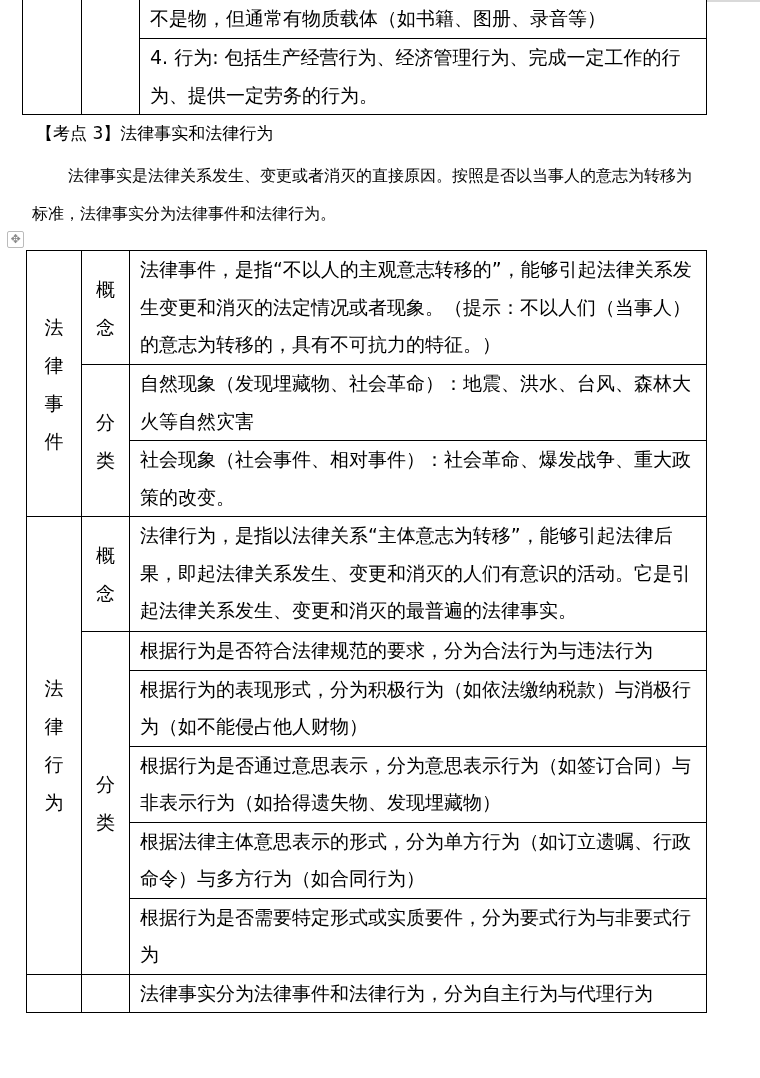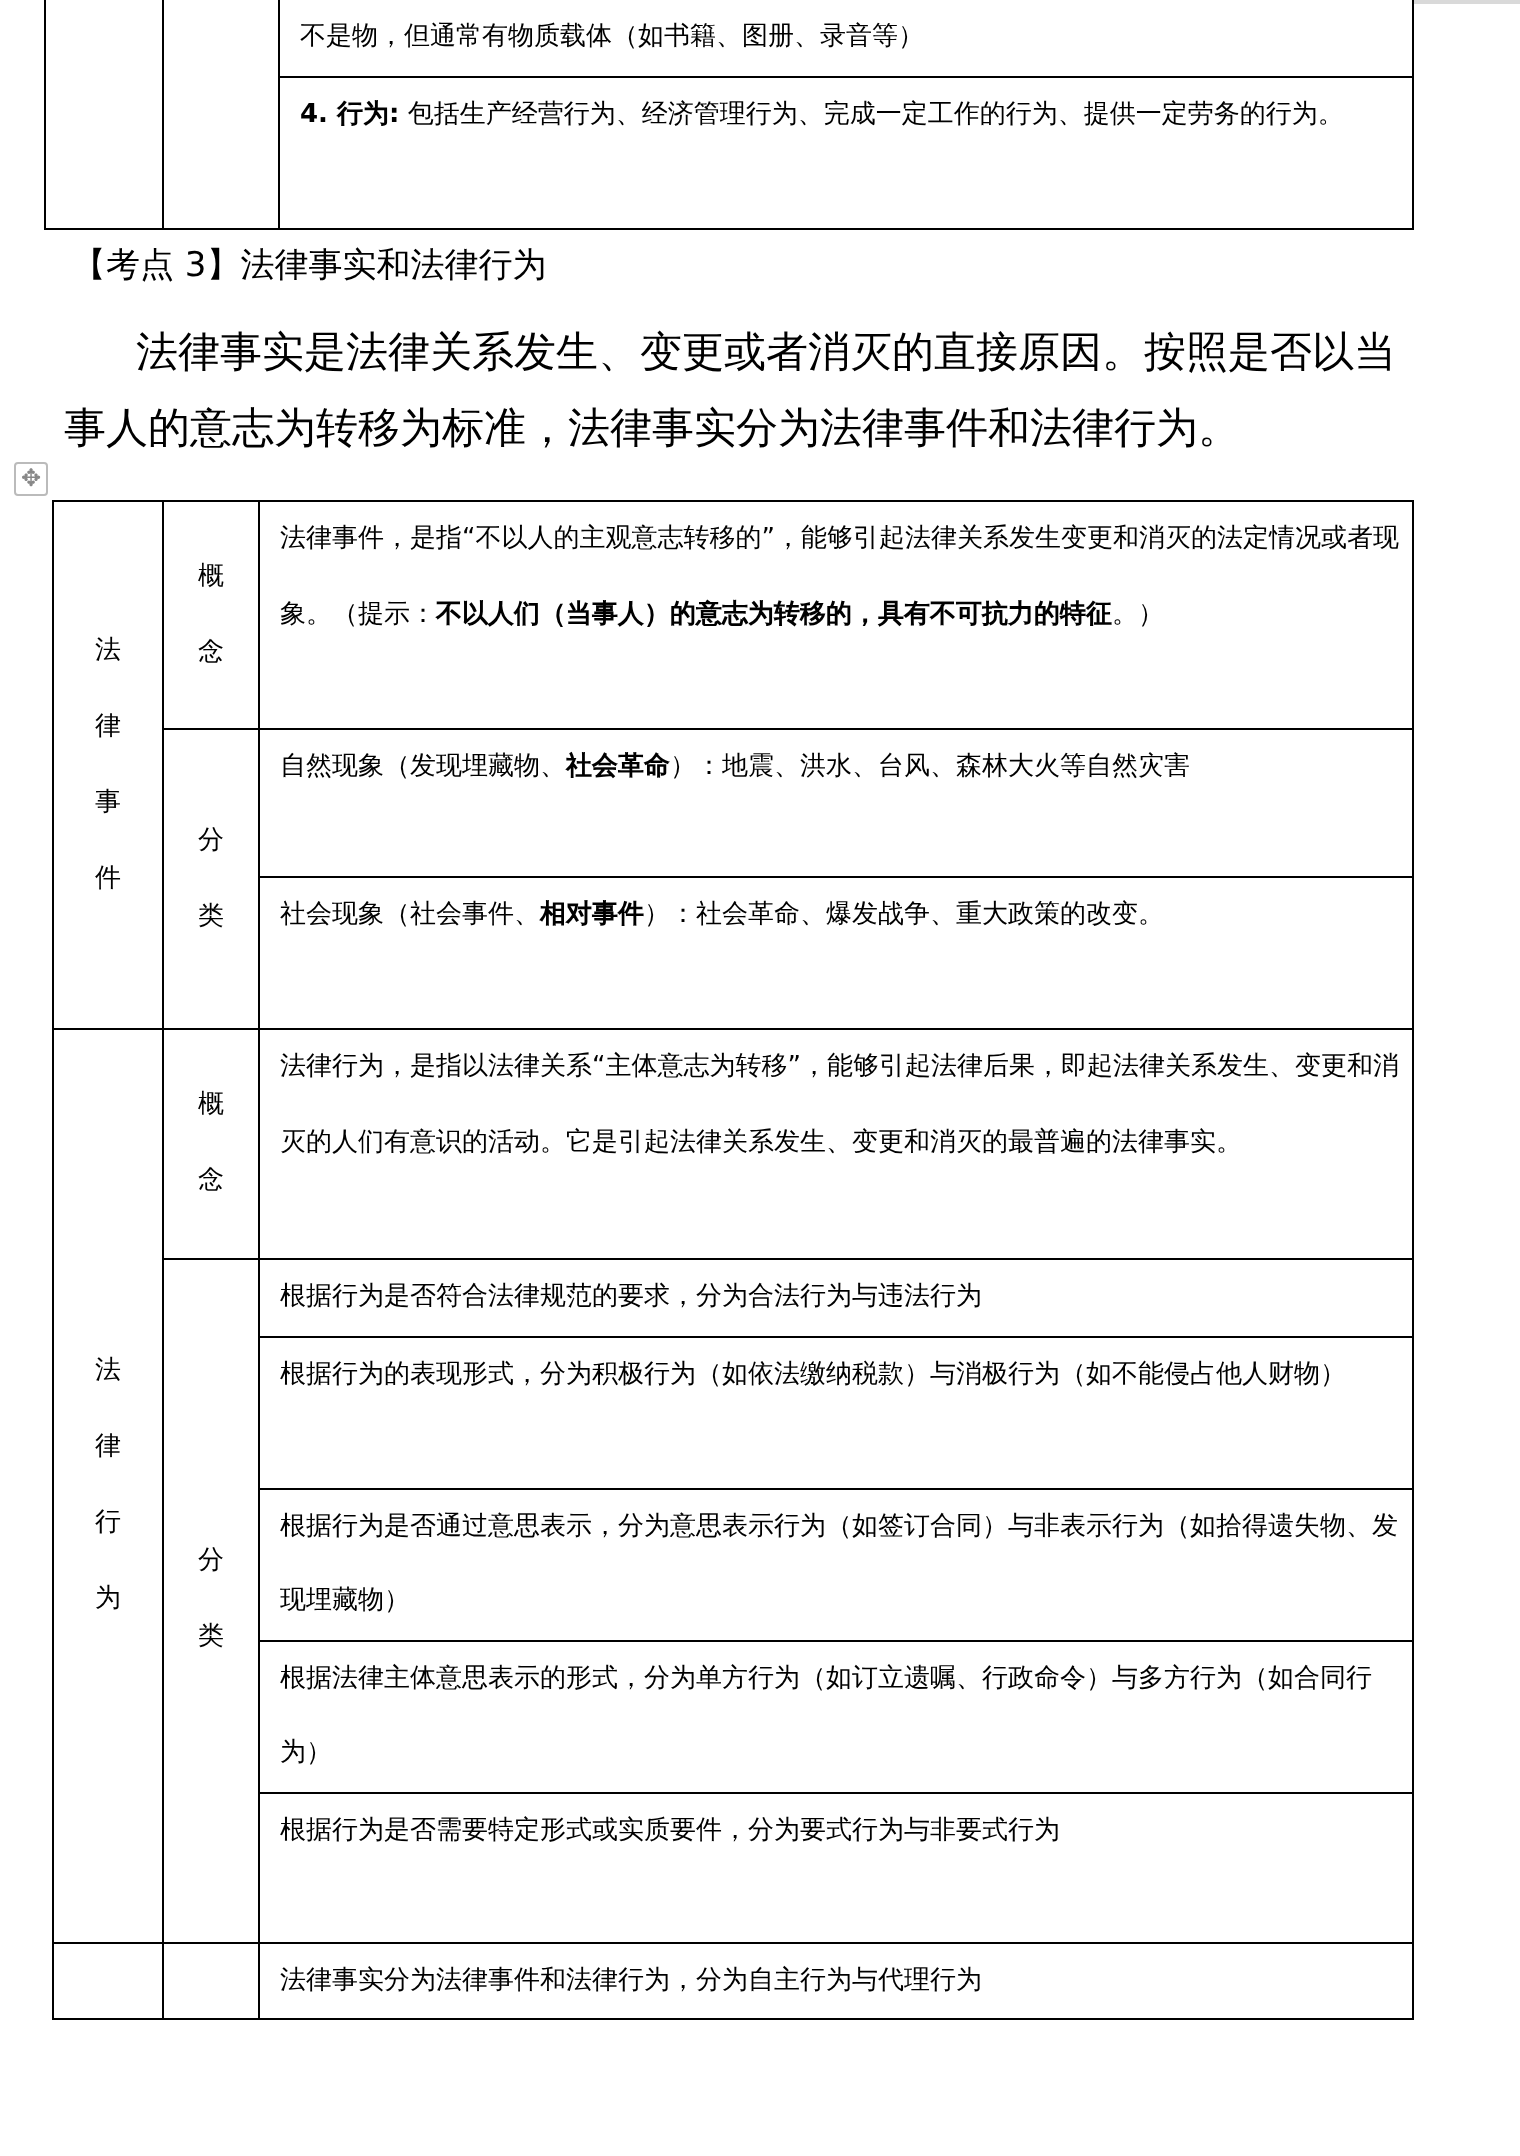--- a/index.html
+++ b/index.html
@@ -2,30 +2,30 @@
 <html><head>
 <meta charset="utf-8">
 <style>
   html, body { margin: 0; padding: 0; background: #ffffff; }
   body { width: 760px; height: 1078px; position: relative; overflow: hidden;
          font-family: "DejaVu Sans", "Liberation Sans", sans-serif; color: #000; }
   .abs { position: absolute; }
   .scrollbar-top { position: absolute; left: 706px; top: 0; width: 60px; height: 2px; background: #d9d9d9; }
 
   table { border-collapse: collapse; position: absolute; table-layout: fixed; }
-  td { border: 1.3px solid #000; padding: 0 0 0 10px; vertical-align: top; font-size: 13px; line-height: 37.5px; }
+  td { border: 1.3px solid #000; padding: 0 0 0 10px; vertical-align: top; font-size: 19px; line-height: 37.5px; }
   td.label { text-align: center; padding: 0; vertical-align: middle; line-height: 38px; }
   td.label span { display: block; }
-  b { font-weight: bold; }
+  b { font-weight: normal; }
 
   #top-table { left: 22px; top: -2px; width: 685px; }
   #main-table { left: 26px; top: 250px; width: 681px; }
 
   .heading { left: 36px; top: 119px; font-size: 17px; line-height: 28px; }
-  .para { left: 32px; top: 157px; width: 670px; font-size: 21px; line-height: 38px; }
+  .para { left: 32px; top: 157px; width: 670px; font-size: 16px; line-height: 38px; }
   .para .indent { padding-left: 36px; }
 
   .move-handle { left: 7px; top: 231px; width: 15px; height: 15px; border: 1px solid #bbb; border-radius: 2px;
                  font-size: 12px; line-height: 15px; text-align: center; color: #888; }
 </style>
 </head>
 <body>
 
 <div class="scrollbar-top"></div>
 

